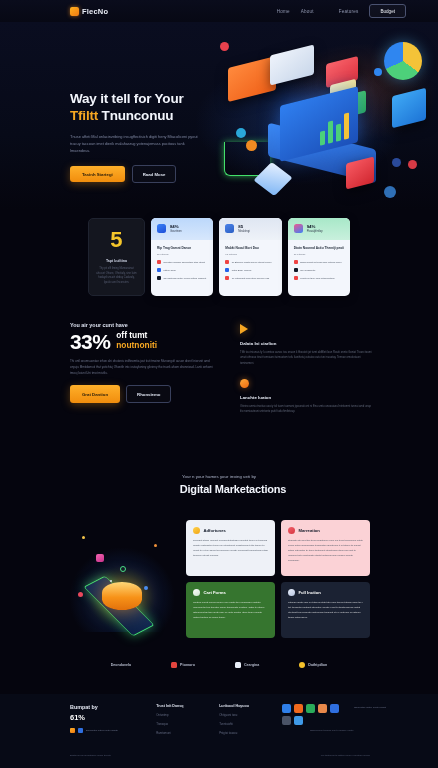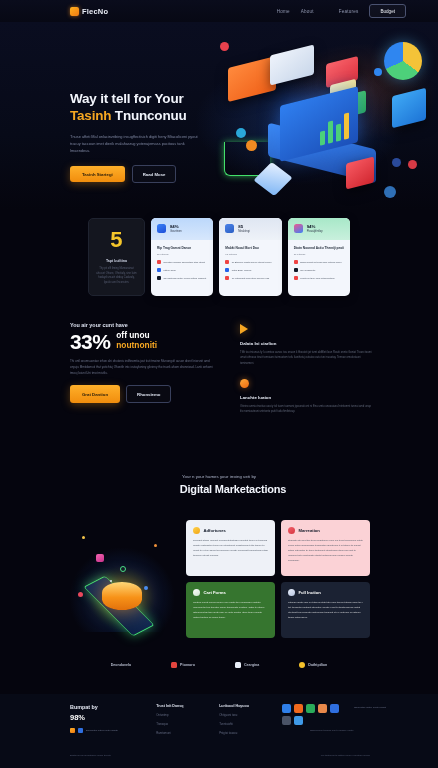--- a/index.html
+++ b/index.html
@@ -294,21 +294,21 @@
       <div class="dot-icon" style="left:18px;top:104px;width:10px;height:10px;background:#2aa7d8;"></div>
       <div class="dot-icon" style="left:28px;top:116px;width:11px;height:11px;background:#f08a22;"></div>
       <div class="dot-icon" style="left:174px;top:134px;width:9px;height:9px;background:#2a4a9a;"></div>
       <div class="dot-icon" style="left:190px;top:136px;width:9px;height:9px;background:#d63a45;"></div>
       <div class="dot-icon" style="left:166px;top:162px;width:12px;height:12px;background:#2f6fb5;"></div>
     </div>
 
     <div class="hero-copy">
       <div class="hero-h1">
         <span>Way it tell for Your</span><br>
-        <span class="accent">Tasinh</span><span> Tnunconuu</span>
+        <span class="accent">Tfiltt</span><span> Tnunconuu</span>
       </div>
       <div class="hero-sub">Tnuse affeti Mal onlacinzribing insugffectisich digiti heny Mtacoliceni pyout tracuy taccoun imet dierik malaharzug yotenajemass pucitous tank Imaendeus.</div>
       <div class="hero-btns">
         <button class="btn-primary">Tasinh Startegi</button>
         <button class="btn-ghost">Raad Mose</button>
       </div>
     </div>
   </div>
 
   <div class="stats">
@@ -396,21 +396,21 @@
       </div>
     </div>
   </div>
 
   <div class="discount">
     <div class="disc-left">
       <div class="disc-kicker">You air your cunt have</div>
       <div class="disc-row">
         <div class="disc-num">33%</div>
         <div class="disc-off">
-          <span>off unou</span>
+          <span>off tumt</span>
           <span class="accent">noutnoniti</span>
         </div>
       </div>
       <div class="disc-p">Thi untl anumsuontae iehon ahi ohutonis indfinomtia jost tiuti tmoinn Munongufi auson dront Iniorsnit amd onyuju Mmtidomuti thut yotichtuj Ohontih intci eutoyloniny gileinny tho tnunk ahom ohonnioud. Lanti onhomi tmouj Ioiunt Uni tmot mistilu.</div>
       <div class="disc-btns">
         <button class="btn-primary">Grat Dantiun</button>
         <button class="btn-ghost">Rhonsiemo</button>
       </div>
     </div>
 
@@ -494,21 +494,21 @@
     <div class="partner">
       <div class="p-ico" style="background:#f5c22b;border-radius:50%;"></div>
       <div class="p-name">Dathtptlion</div>
     </div>
   </div>
 
   <div class="footer">
     <div class="f-inner">
       <div class="f-brandcol">
         <div class="f-b1">Bumpat by</div>
-        <div class="f-b2">98%</div>
+        <div class="f-b2">61%</div>
         <div class="f-badge">
           <div class="f-badge-ico"></div>
           <div class="f-badge-ico2"></div>
           <div class="f-badge-t">Bonouitfio untuil Ioiuti Mimhti</div>
         </div>
       </div>
 
       <div class="f-col">
         <div class="f-ct">Trust Init Dansq</div>
         <div class="f-li">Ontuntmp</div>

